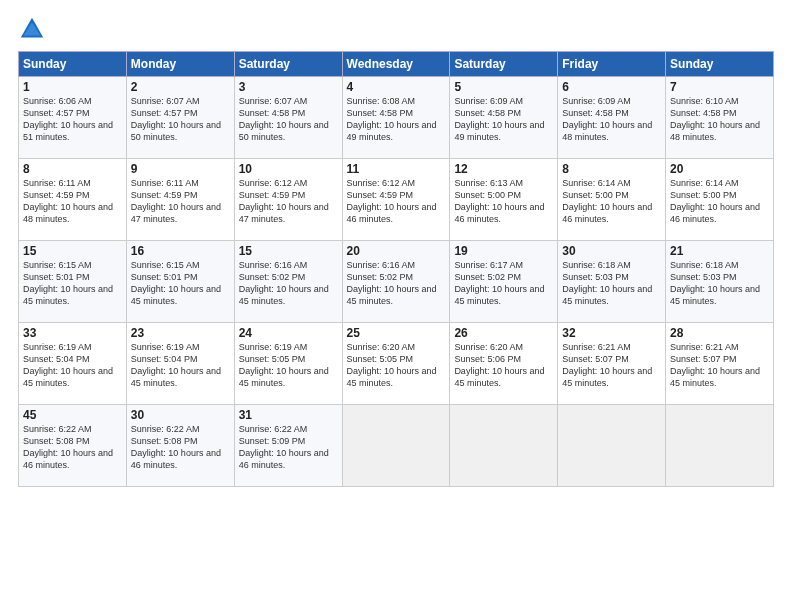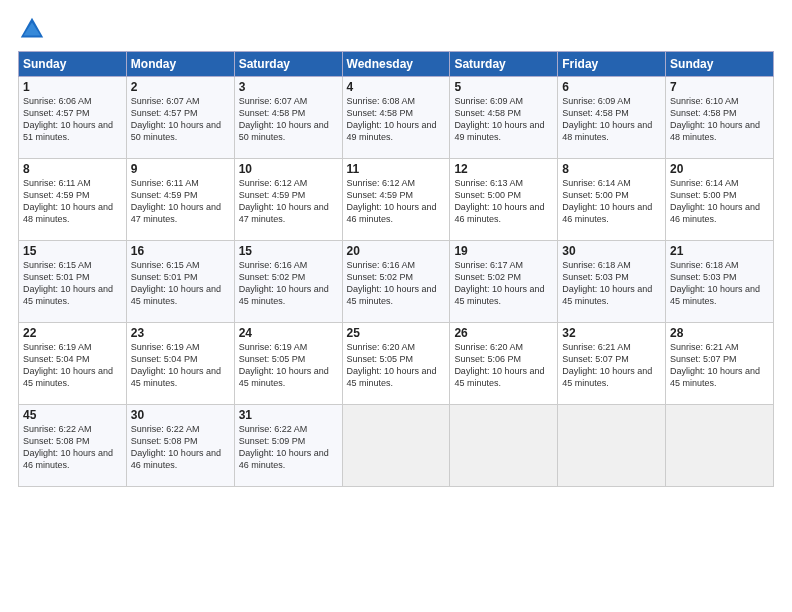--- a/index.html
+++ b/index.html
@@ -217,21 +217,21 @@
             <span class="day-num">30</span>
             <div class="day-content">Sunrise: 6:18 AM<br>Sunset: 5:03 PM<br>Daylight: 10 hours and 45 minutes.</div>
           </td>
           <td>
             <span class="day-num">21</span>
             <div class="day-content">Sunrise: 6:18 AM<br>Sunset: 5:03 PM<br>Daylight: 10 hours and 45 minutes.</div>
           </td>
         </tr>
         <tr>
           <td>
-            <span class="day-num">22</span>
+            <span class="day-num">33</span>
             <div class="day-content">Sunrise: 6:19 AM<br>Sunset: 5:04 PM<br>Daylight: 10 hours and 45 minutes.</div>
           </td>
           <td>
             <span class="day-num">23</span>
             <div class="day-content">Sunrise: 6:19 AM<br>Sunset: 5:04 PM<br>Daylight: 10 hours and 45 minutes.</div>
           </td>
           <td>
             <span class="day-num">24</span>
             <div class="day-content">Sunrise: 6:19 AM<br>Sunset: 5:05 PM<br>Daylight: 10 hours and 45 minutes.</div>
           </td>

